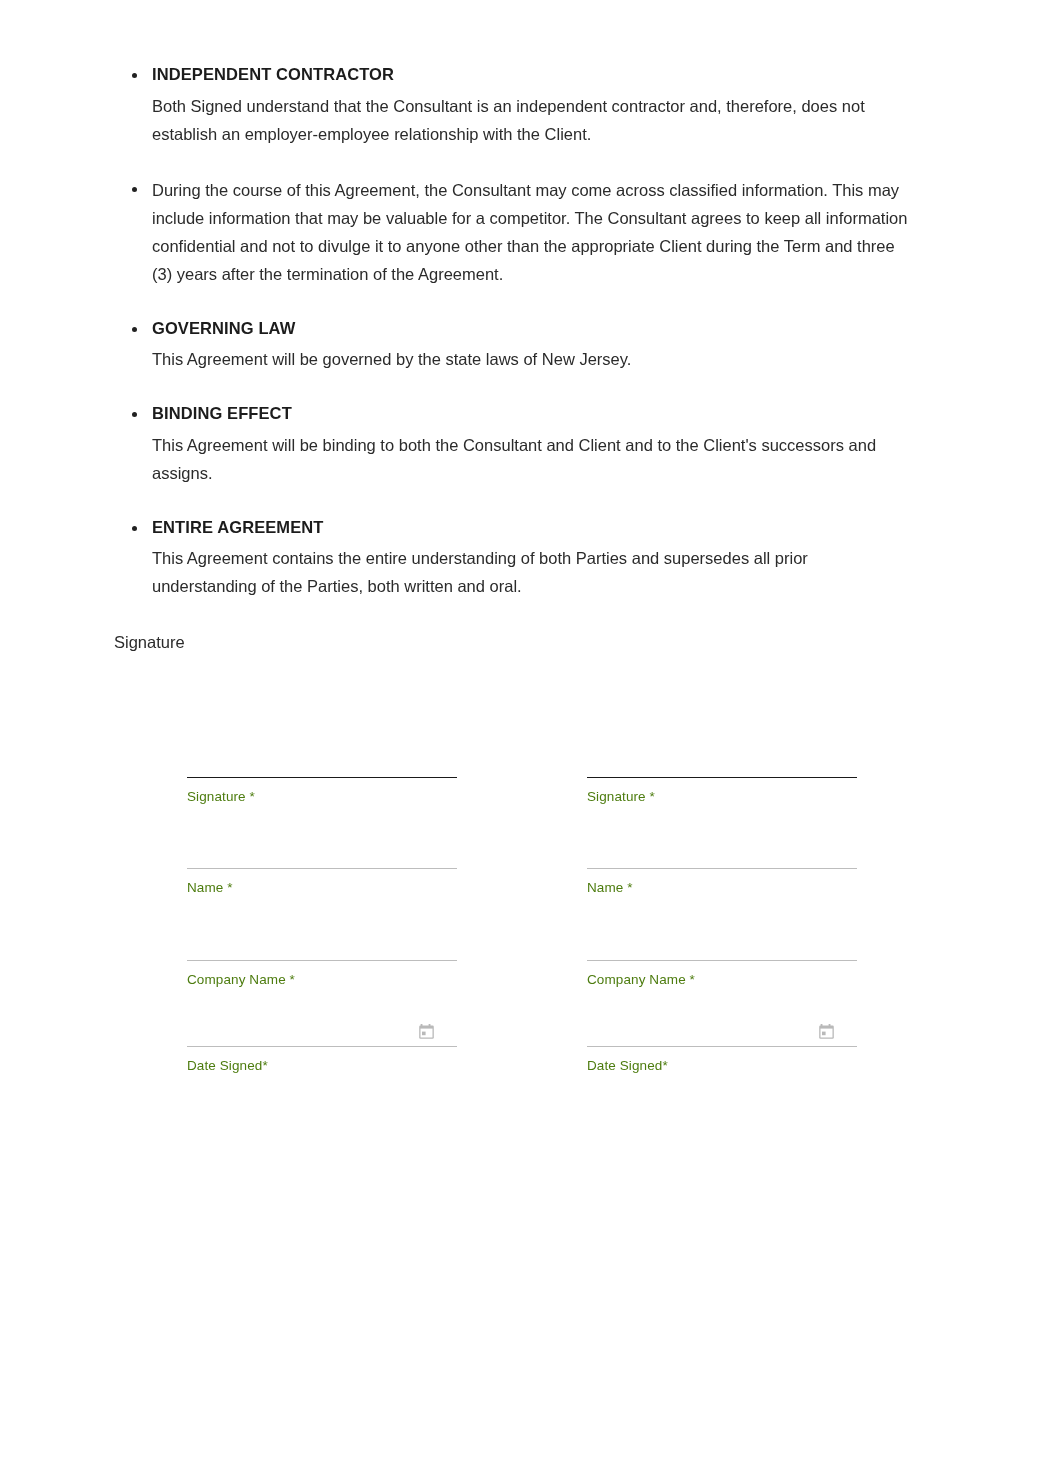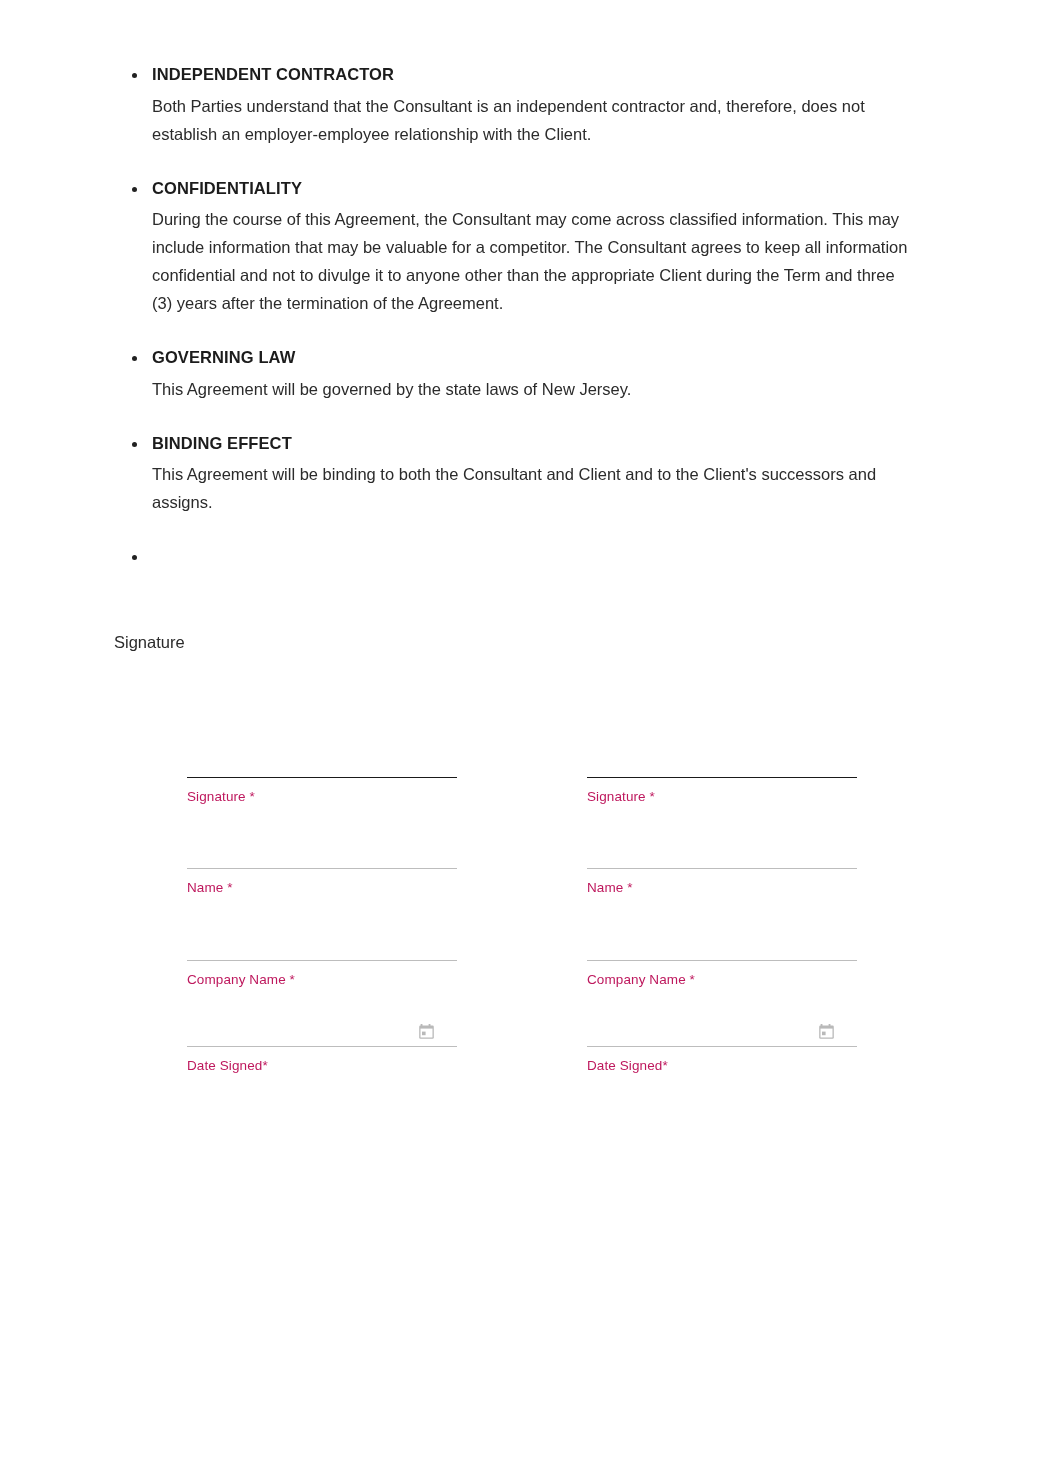--- a/index.html
+++ b/index.html
@@ -97,21 +97,21 @@
     border-top: 1.6px solid #bdbdbd;
   }
 
   .sig-field.primary .rule {
     border-top: 1.8px solid #1a1a1a;
   }
 
   .sig-field .label {
     margin-top: 10px;
     font-size: 13.5px;
-    color: #be185d;
+    color: #4d7c0f;
     line-height: 18px;
     letter-spacing: 0.1px;
   }
 
   .sig-field.gap-signature { height: 91px; }
   .sig-field.gap-name { height: 92px; }
   .sig-field.gap-company { height: 86px; }
 
   
   .calendar-icon {
@@ -127,43 +127,44 @@
 </head>
 <body>
 
 <div class="page">
 
   <div class="clauses">
 
     <div class="clause">
       <span class="clause-bullet"></span>
       <h3 class="clause-heading">INDEPENDENT CONTRACTOR</h3>
-      <p class="clause-body">Both Parties understand that the Consultant is an independent contractor and, therefore, does not establish an employer-employee relationship with the Client.</p>
-    </div>
-
-    <div class="clause">
-      <span class="clause-bullet"></span>
-      <h3 class="clause-heading">CONFIDENTIALITY</h3>
+      <p class="clause-body">Both Signed understand that the Consultant is an independent contractor and, therefore, does not establish an employer-employee relationship with the Client.</p>
+    </div>
+
+    <div class="clause">
+      <span class="clause-bullet"></span>
       <p class="clause-body">During the course of this Agreement, the Consultant may come across classified information. This may include information that may be valuable for a competitor. The Consultant agrees to keep all information confidential and not to divulge it to anyone other than the appropriate Client during the Term and three (3) years after the termination of the Agreement.</p>
     </div>
 
     <div class="clause">
       <span class="clause-bullet"></span>
       <h3 class="clause-heading">GOVERNING LAW</h3>
       <p class="clause-body">This Agreement will be governed by the state laws of New Jersey.</p>
     </div>
 
     <div class="clause">
       <span class="clause-bullet"></span>
       <h3 class="clause-heading">BINDING EFFECT</h3>
       <p class="clause-body">This Agreement will be binding to both the Consultant and Client and to the Client's successors and assigns.</p>
     </div>
 
     <div class="clause">
       <span class="clause-bullet"></span>
+      <h3 class="clause-heading">ENTIRE AGREEMENT</h3>
+      <p class="clause-body">This Agreement contains the entire understanding of both Parties and supersedes all prior understanding of the Parties, both written and oral.</p>
     </div>
 
   </div>
 
   <div class="signature-section-label">Signature</div>
 
   <div class="sig-form">
     <div class="sig-columns">
 
       <div class="sig-col">

